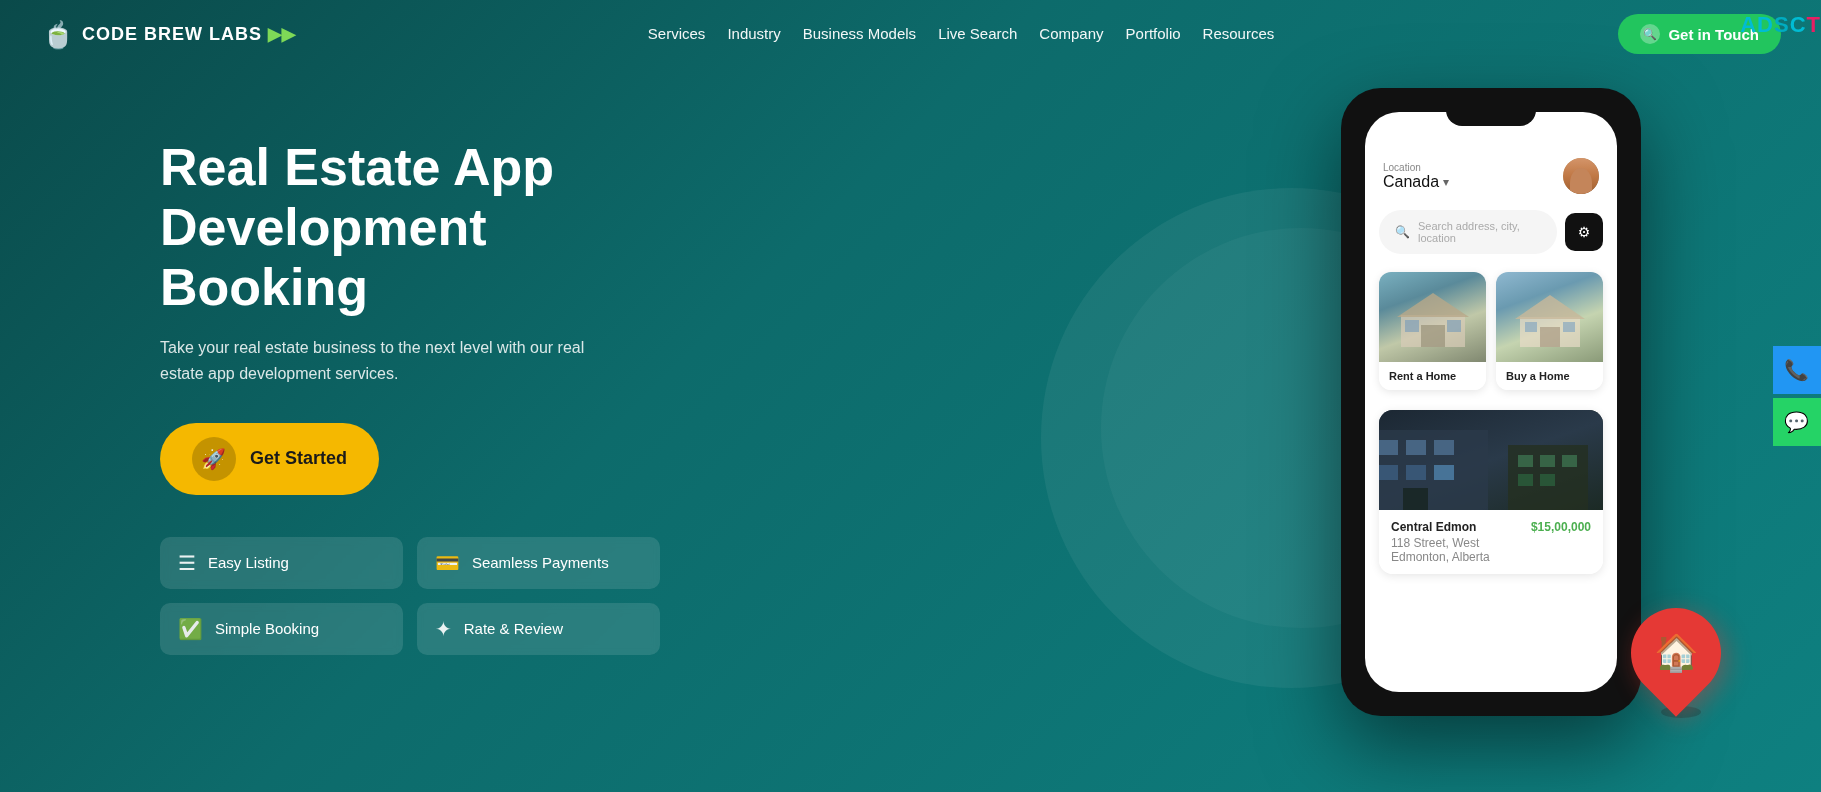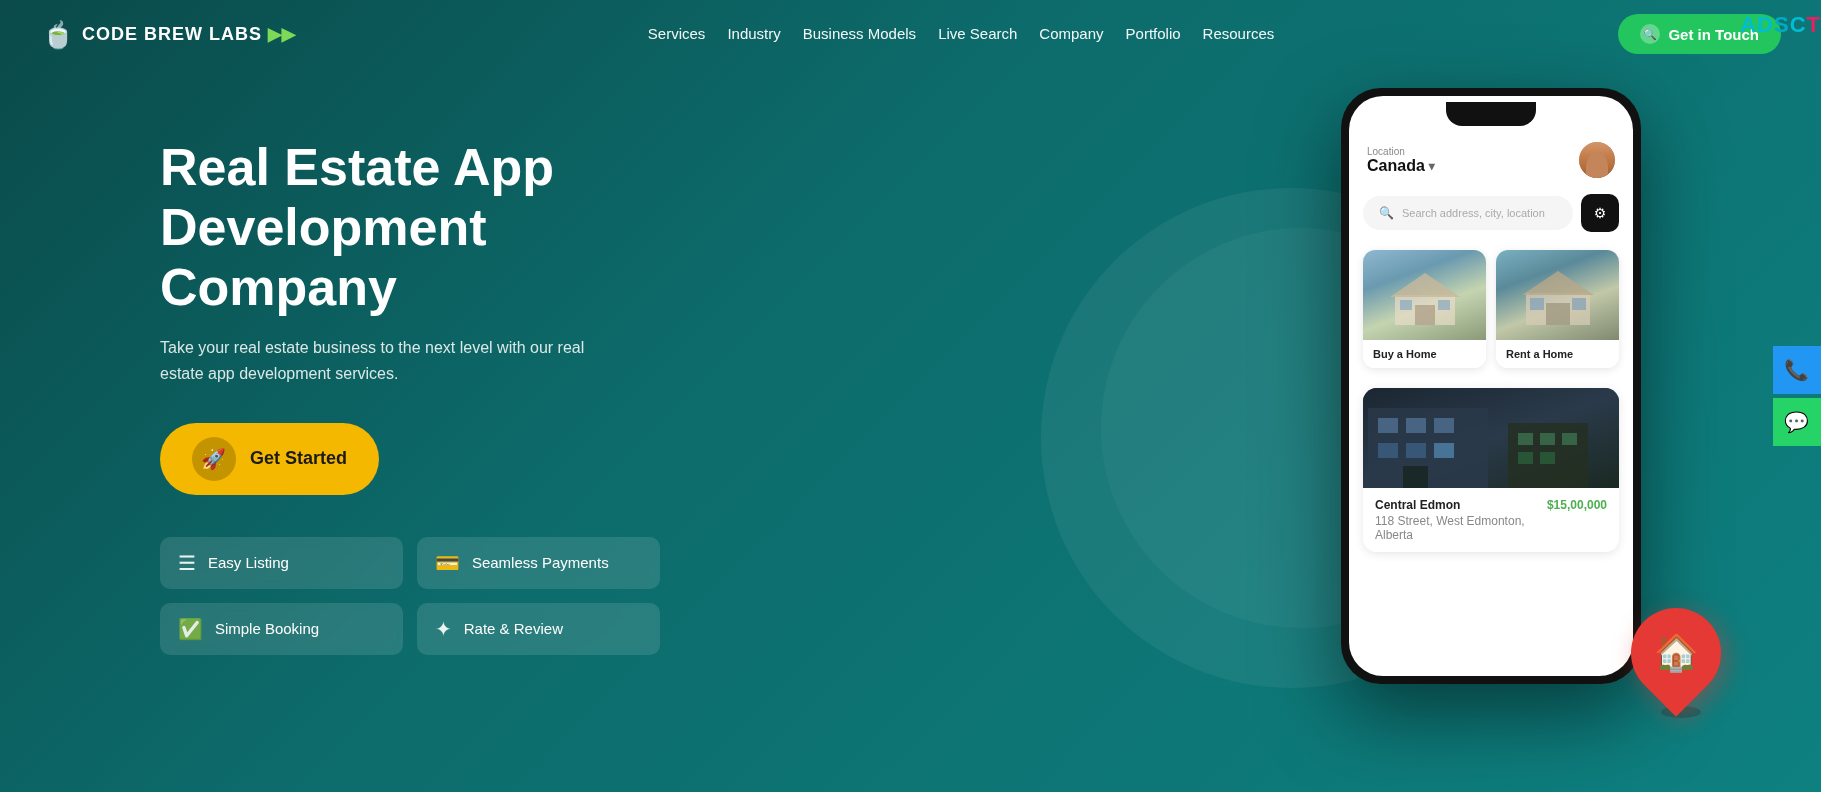--- a/index.html
+++ b/index.html
@@ -153,21 +153,21 @@
     .phone-container {
       position: absolute;
       right: 180px;
       top: 20px;
       width: 300px;
       z-index: 5;
     }
     .phone-frame {
       background: #111;
       border-radius: 40px;
-      padding: 8px;
+      padding: 24px;
       box-shadow: 0 30px 80px rgba(0,0,0,0.5);
       position: relative;
     }
     .phone-notch {
       position: absolute;
       top: 14px;
       left: 50%;
       transform: translateX(-50%);
       width: 90px;
       height: 24px;
@@ -190,21 +190,21 @@
       justify-content: space-between;
       padding: 16px 18px 8px;
     }
     .location-label {
       font-size: 10px;
       color: #888;
       display: block;
     }
     .location-value {
       font-size: 16px;
-      font-weight: 700;
+      font-weight: 400;
       color: #111;
       display: flex;
       align-items: center;
       gap: 4px;
     }
     .location-arrow { font-size: 12px; color: #666; }
     .avatar-circle {
       width: 36px;
       height: 36px;
       border-radius: 50%;
@@ -453,21 +453,21 @@
   </div>
 </nav>
 
 <section class="hero">
   <div class="bg-circle"></div>
   <div class="bg-circle2"></div>
 
   <div class="hero-content">
     <h1 class="hero-title">
       <span>Real Estate App</span><br>
-      <span>Development Company</span>
+      <span>Development Booking</span>
     </h1>
     <p class="hero-subtitle">Take your real estate business to the next level with our real estate app development services.</p>
 
     <button class="get-started-btn">
       <div class="rocket-circle">🚀</div>
       <span>Get Started</span>
     </button>
 
     <div class="feature-grid">
       <div class="feature-badge">
@@ -516,43 +516,43 @@
             <span class="search-icon">🔍</span>
             <span>Search address, city, location</span>
           </div>
           <div class="filter-btn-mock">
             <span>⚙</span>
           </div>
         </div>
 
         <div class="property-grid">
           <div class="property-card">
-            <div class="property-image-mock home1">
-
-              <svg width="80" height="60" viewBox="0 0 80 60" fill="none">
-                <rect x="10" y="30" width="60" height="30" fill="#e8dcc8" opacity="0.7"></rect>
-                <polygon points="5,32 40,8 75,32" fill="#c8b89a" opacity="0.8"></polygon>
-                <rect x="30" y="40" width="20" height="20" fill="#a09078" opacity="0.6"></rect>
-                <rect x="15" y="35" width="12" height="10" fill="#88a8c0" opacity="0.7"></rect>
-                <rect x="53" y="35" width="12" height="10" fill="#88a8c0" opacity="0.7"></rect>
-              </svg>
-            </div>
-            <div class="property-card-label">Buy a Home</div>
-          </div>
-          <div class="property-card">
             <div class="property-image-mock home2">
               <svg width="80" height="60" viewBox="0 0 80 60" fill="none">
                 <rect x="8" y="28" width="64" height="32" fill="#d8ccb8" opacity="0.7"></rect>
                 <polygon points="4,30 40,6 76,30" fill="#b8a888" opacity="0.8"></polygon>
                 <rect x="28" y="38" width="24" height="22" fill="#908870" opacity="0.6"></rect>
                 <rect x="12" y="33" width="14" height="12" fill="#80a0b8" opacity="0.7"></rect>
                 <rect x="54" y="33" width="14" height="12" fill="#80a0b8" opacity="0.7"></rect>
               </svg>
             </div>
             <div class="property-card-label">Rent a Home</div>
+          </div>
+          <div class="property-card">
+            <div class="property-image-mock home1">
+
+              <svg width="80" height="60" viewBox="0 0 80 60" fill="none">
+                <rect x="10" y="30" width="60" height="30" fill="#e8dcc8" opacity="0.7"></rect>
+                <polygon points="5,32 40,8 75,32" fill="#c8b89a" opacity="0.8"></polygon>
+                <rect x="30" y="40" width="20" height="20" fill="#a09078" opacity="0.6"></rect>
+                <rect x="15" y="35" width="12" height="10" fill="#88a8c0" opacity="0.7"></rect>
+                <rect x="53" y="35" width="12" height="10" fill="#88a8c0" opacity="0.7"></rect>
+              </svg>
+            </div>
+            <div class="property-card-label">Buy a Home</div>
           </div>
         </div>
 
 
         <div class="featured-property">
           <div class="featured-prop-img">
             <div class="featured-prop-img-inner">
               <svg width="100%" height="100%" viewBox="0 0 286 100" preserveAspectRatio="xMidYMid slice">
                 <defs>
                   <linearGradient id="houseBg" x1="0%" y1="0%" x2="100%" y2="100%">

